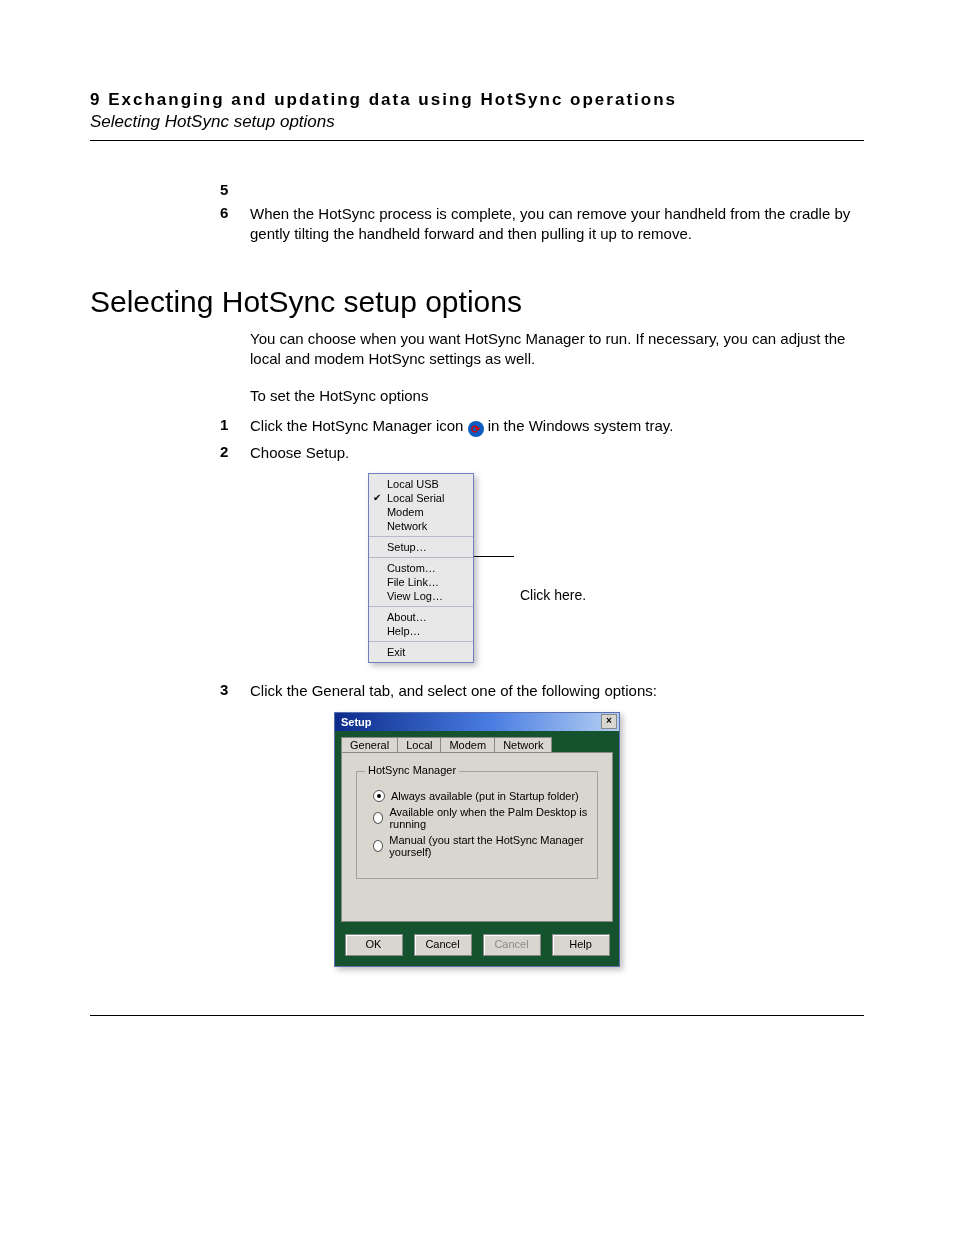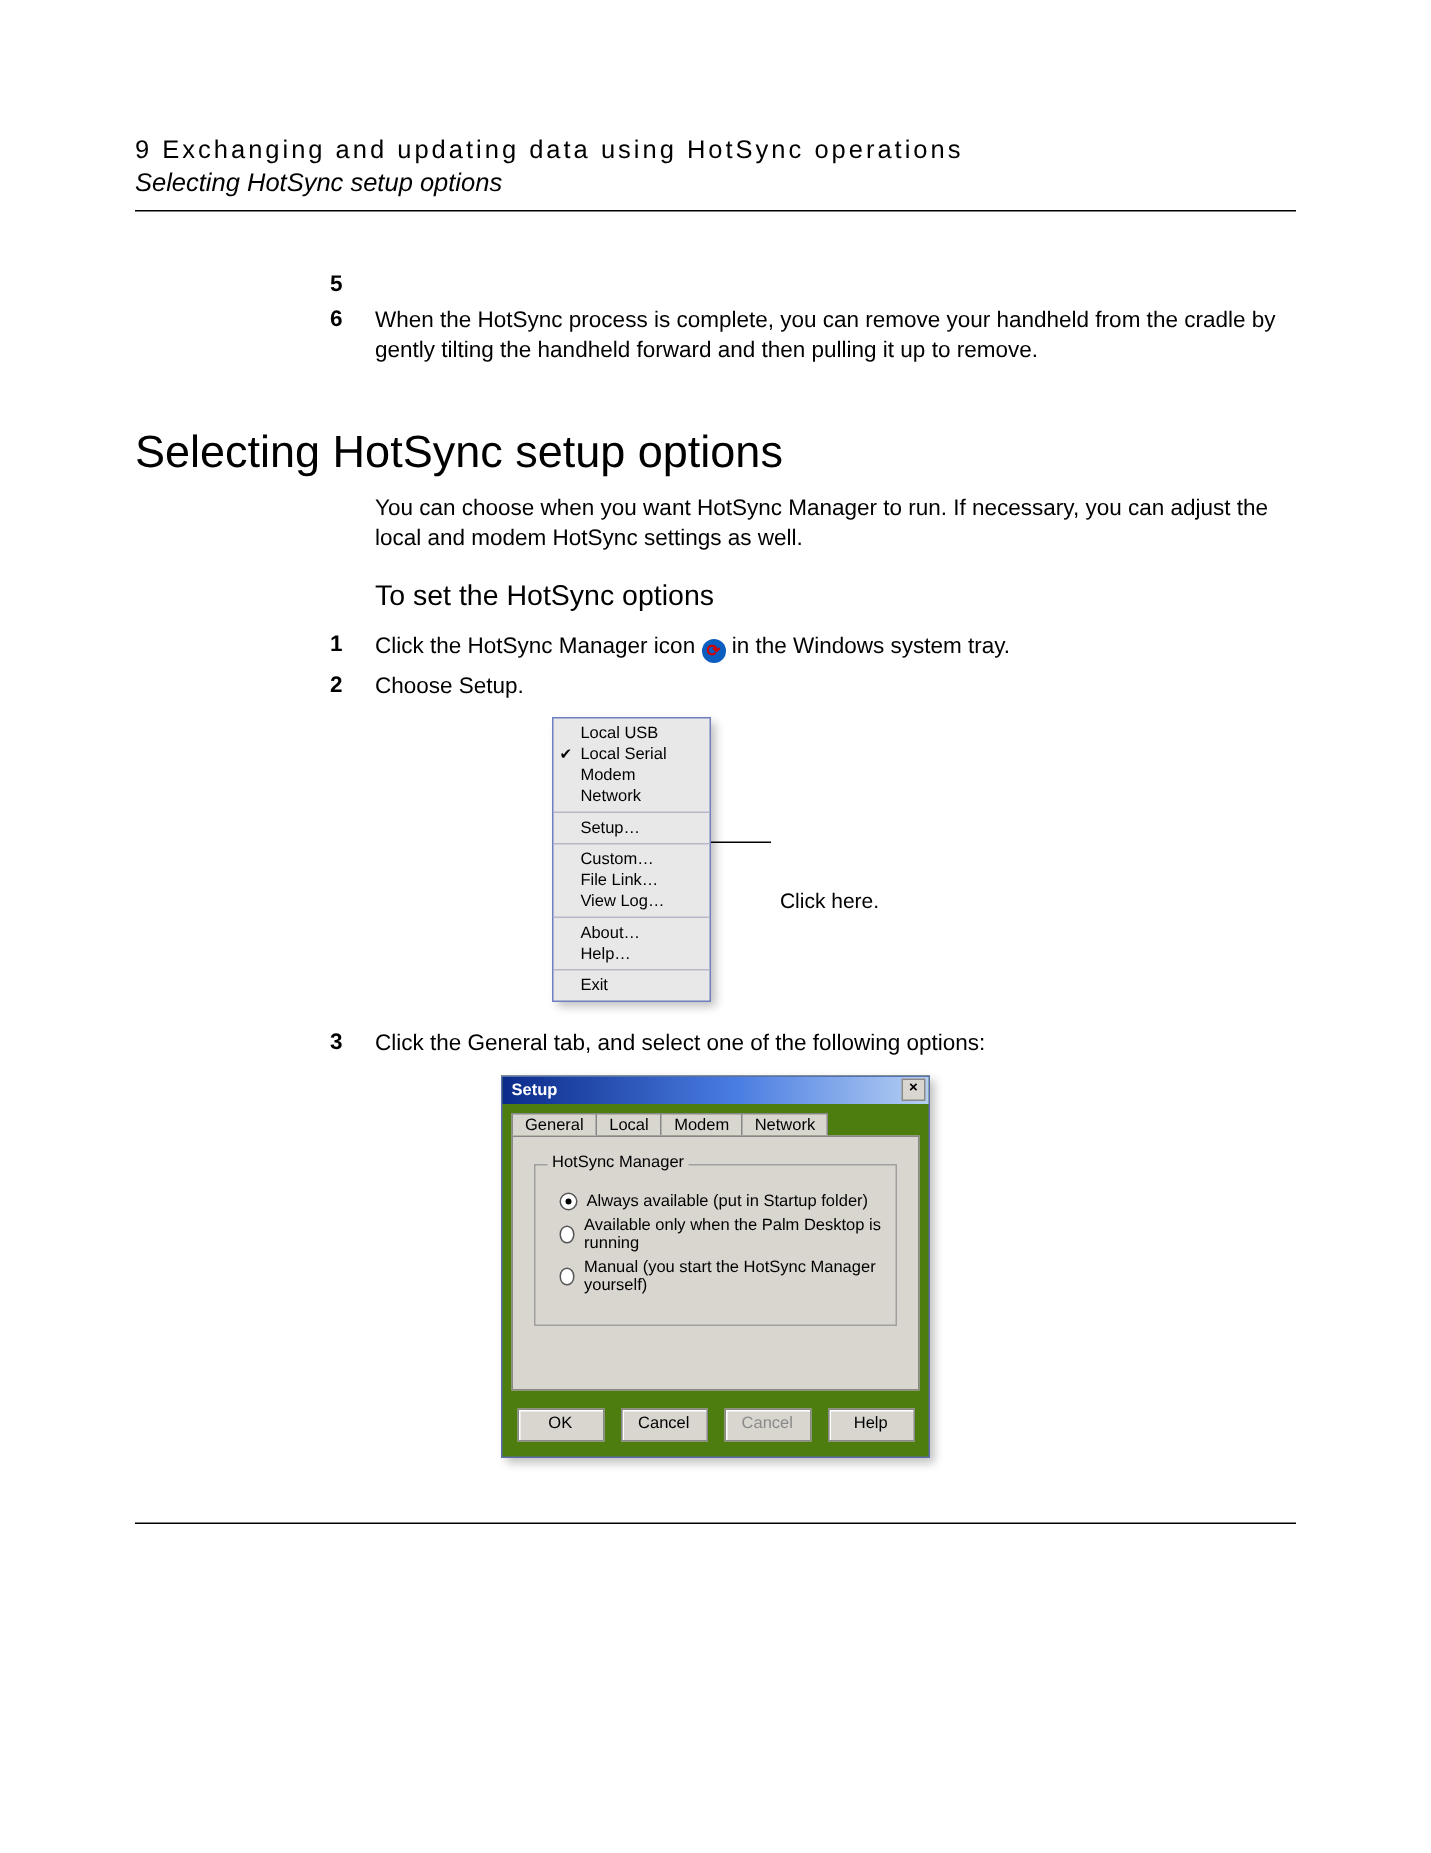--- a/index.html
+++ b/index.html
@@ -15,21 +15,21 @@
     position: relative;
     min-height: 1080px;
     box-sizing: border-box;
   }
   .header {
     margin-bottom: 8px;
   }
   .chapter-line {
     font-size: 17px;
     letter-spacing: 2px;
-    font-weight: 400;
+    font-weight: 700;
   }
   .section-line {
     font-size: 17px;
     font-style: italic;
     margin-top: 2px;
   }
   .hr {
     border: none;
     border-top: 1px solid #000;
     margin: 6px 0 40px 0;
@@ -58,21 +58,21 @@
     margin: 40px 0 10px 0;
   }
   .body-para {
     margin-left: 160px;
     font-size: 15px;
     line-height: 1.35;
     margin-bottom: 18px;
   }
   .subhead {
     margin-left: 160px;
-    font-size: 19px;
+    font-size: 15px;
     font-weight: 400;
     margin-bottom: 12px;
   }
   .hotsync-icon {
     display: inline-flex;
     align-items: center;
     justify-content: center;
     width: 16px;
     height: 16px;
     border-radius: 50%;
@@ -130,21 +130,21 @@
   .callout-text {
     font-size: 14px;
     margin-top: 114px;
     margin-left: 6px;
   }
 
   
   .setup-dialog {
     width: 284px;
     border: 1px solid #5a6fb0;
-    background: #4d7c0f;
+    background: #14532d;
     font-family: Tahoma, Arial, sans-serif;
     font-size: 11px;
     box-shadow: 3px 3px 6px rgba(0,0,0,0.25);
   }
   .titlebar {
     height: 18px;
     background: linear-gradient(to right, #0b2b8a, #4a7de2 55%, #b6d0f3);
     color: #fff;
     font-weight: 700;
     font-size: 11px;

